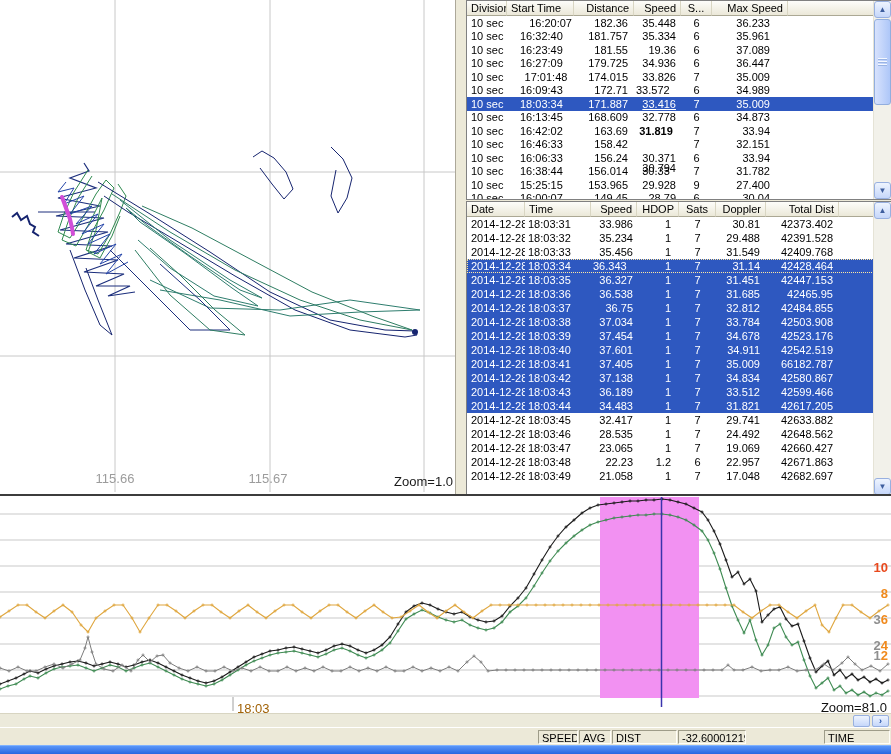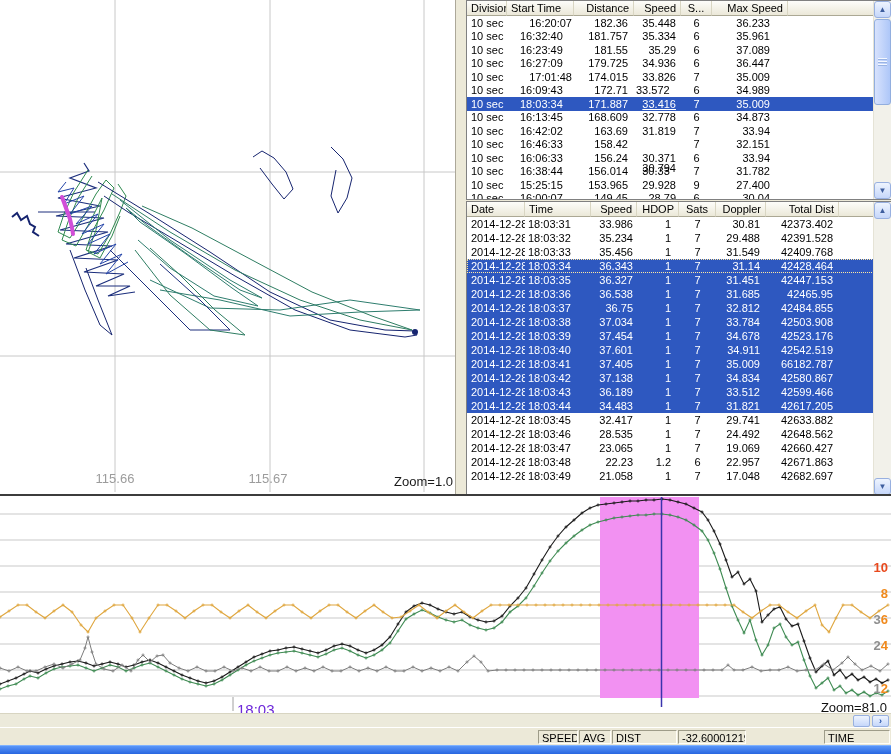--- a/index.html
+++ b/index.html
@@ -34,21 +34,21 @@
   .sb-up{top:0;} .sb-down{bottom:0;}
   .sthumb{position:absolute;left:0;width:17px;background:linear-gradient(90deg,#d7e2fd,#aec7f8);
         border:1px solid #92aede;border-radius:3px;box-sizing:border-box;}
   .grip{position:absolute;left:3px;right:3px;top:50%;height:8px;margin-top:-4px;
         background:repeating-linear-gradient(#f4f8ff 0 1px,#9ab4e4 1px 2px,transparent 2px 3px);}
 
   
   #chart-panel{left:0;top:494px;width:891px;height:219px;background:#fff;border-top:2px solid #3c3c3c;box-sizing:border-box;}
   #chart-svg{position:absolute;left:0;top:0;}
   .raxis{position:absolute;right:3px;width:34px;text-align:right;font-size:13px;font-weight:bold;line-height:13px;}
-  #chart-time{position:absolute;left:237px;top:205px;color:#6d28d9;font-size:15px;}
+  #chart-time{position:absolute;left:237px;top:205px;color:#a16207;font-size:13px;}
   #chart-zoom{position:absolute;right:4px;top:204px;color:#111;font-size:13px;}
 
   
   #scrollstrip{left:0;top:713px;width:891px;height:14px;background:#eceadb;border-top:1px solid #d8d5c2;}
   .ministrip-btn{position:absolute;top:1px;width:17px;height:12px;background:linear-gradient(#eef4fe,#c6d7fa);
         border:1px solid #98b0e0;border-radius:2px;box-sizing:border-box;color:#2450a8;font-size:9px;
         font-weight:bold;line-height:10px;text-align:center;}
   #statusbar{left:0;top:727px;width:891px;height:18px;background:#ece9d8;border-top:1px solid #fff;}
   .sfield{position:absolute;top:2px;height:14px;line-height:14px;padding-left:3px;box-sizing:border-box;
           border:1px solid;border-color:#9e9c89 #fffef8 #fffef8 #9e9c89;overflow:hidden;white-space:nowrap;}
@@ -113,35 +113,35 @@
           <div class="tcell" style="width: 67px; text-align: left; padding-left: 13px; padding-right: 2px; box-sizing: border-box;">16:32:40</div>
           <div class="tcell" style="width: 60px; text-align: right; padding-left: 2px; padding-right: 6px; box-sizing: border-box;">181.757</div>
           <div class="tcell" style="width: 47px; text-align: right; padding-left: 2px; padding-right: 5px; box-sizing: border-box;">35.334</div>
           <div class="tcell" style="width: 31px; text-align: center; padding-left: 2px; padding-right: 2px; box-sizing: border-box;">6</div>
           <div class="tcell" style="width: 76px; text-align: right; padding-left: 2px; padding-right: 18px; box-sizing: border-box;">35.961</div>
         </div>
         <div class="trow" style="height: 13.5px;">
           <div class="tcell" style="width: 40px; text-align: left; padding-left: 4px; padding-right: 2px; box-sizing: border-box;">10 sec</div>
           <div class="tcell" style="width: 67px; text-align: left; padding-left: 13px; padding-right: 2px; box-sizing: border-box;">16:23:49</div>
           <div class="tcell" style="width: 60px; text-align: right; padding-left: 2px; padding-right: 6px; box-sizing: border-box;">181.55</div>
-          <div class="tcell" style="width: 47px; text-align: right; padding-left: 2px; padding-right: 5px; box-sizing: border-box;">35.29</div>
+          <div class="tcell" style="width: 47px; text-align: right; padding-left: 2px; padding-right: 5px; box-sizing: border-box;">19.36</div>
           <div class="tcell" style="width: 31px; text-align: center; padding-left: 2px; padding-right: 2px; box-sizing: border-box;">6</div>
           <div class="tcell" style="width: 76px; text-align: right; padding-left: 2px; padding-right: 18px; box-sizing: border-box;">37.089</div>
         </div>
         <div class="trow" style="height: 13.5px;">
           <div class="tcell" style="width: 40px; text-align: left; padding-left: 4px; padding-right: 2px; box-sizing: border-box;">10 sec</div>
           <div class="tcell" style="width: 67px; text-align: left; padding-left: 13px; padding-right: 2px; box-sizing: border-box;">16:27:09</div>
           <div class="tcell" style="width: 60px; text-align: right; padding-left: 2px; padding-right: 6px; box-sizing: border-box;">179.725</div>
           <div class="tcell" style="width: 47px; text-align: right; padding-left: 2px; padding-right: 5px; box-sizing: border-box;">34.936</div>
           <div class="tcell" style="width: 31px; text-align: center; padding-left: 2px; padding-right: 2px; box-sizing: border-box;">6</div>
           <div class="tcell" style="width: 76px; text-align: right; padding-left: 2px; padding-right: 18px; box-sizing: border-box;">36.447</div>
         </div>
         <div class="trow" style="height: 13.5px;">
           <div class="tcell" style="width: 40px; text-align: left; padding-left: 4px; padding-right: 2px; box-sizing: border-box;">10 sec</div>
-          <div class="tcell" style="width: 67px; text-align: right; padding-left: 13px; padding-right: 2px; box-sizing: border-box;">17:01:48</div>
+          <div class="tcell" style="width: 67px; text-align: center; padding-left: 13px; padding-right: 2px; box-sizing: border-box;">17:01:48</div>
           <div class="tcell" style="width: 60px; text-align: right; padding-left: 2px; padding-right: 6px; box-sizing: border-box;">174.015</div>
           <div class="tcell" style="width: 47px; text-align: right; padding-left: 2px; padding-right: 5px; box-sizing: border-box;">33.826</div>
           <div class="tcell" style="width: 31px; text-align: center; padding-left: 2px; padding-right: 2px; box-sizing: border-box;">7</div>
           <div class="tcell" style="width: 76px; text-align: right; padding-left: 2px; padding-right: 18px; box-sizing: border-box;">35.009</div>
         </div>
         <div class="trow" style="height: 13.5px;">
           <div class="tcell" style="width: 40px; text-align: left; padding-left: 4px; padding-right: 2px; box-sizing: border-box;">10 sec</div>
           <div class="tcell" style="width: 67px; text-align: left; padding-left: 13px; padding-right: 2px; box-sizing: border-box;">16:09:43</div>
           <div class="tcell" style="width: 60px; text-align: right; padding-left: 2px; padding-right: 6px; box-sizing: border-box;">172.71</div>
           <div class="tcell" style="width: 47px; padding-left: 2px; padding-right: 5px; box-sizing: border-box;">33.572</div>
@@ -161,21 +161,21 @@
           <div class="tcell" style="width: 67px; text-align: left; padding-left: 13px; padding-right: 2px; box-sizing: border-box;">16:13:45</div>
           <div class="tcell" style="width: 60px; text-align: right; padding-left: 2px; padding-right: 6px; box-sizing: border-box;">168.609</div>
           <div class="tcell" style="width: 47px; text-align: right; padding-left: 2px; padding-right: 5px; box-sizing: border-box;">32.778</div>
           <div class="tcell" style="width: 31px; text-align: center; padding-left: 2px; padding-right: 2px; box-sizing: border-box;">6</div>
           <div class="tcell" style="width: 76px; text-align: right; padding-left: 2px; padding-right: 18px; box-sizing: border-box;">34.873</div>
         </div>
         <div class="trow" style="height: 13.5px;">
           <div class="tcell" style="width: 40px; text-align: left; padding-left: 4px; padding-right: 2px; box-sizing: border-box;">10 sec</div>
           <div class="tcell" style="width: 67px; text-align: left; padding-left: 13px; padding-right: 2px; box-sizing: border-box;">16:42:02</div>
           <div class="tcell" style="width: 60px; text-align: right; padding-left: 2px; padding-right: 6px; box-sizing: border-box;">163.69</div>
-          <div class="tcell" style="width: 47px; text-align: right; padding-left: 2px; padding-right: 5px; box-sizing: border-box;">31.819</div>
+          <div class="tcell" style="width: 47px; text-align: center; padding-left: 2px; padding-right: 5px; box-sizing: border-box; font-weight: bold;">31.819</div>
           <div class="tcell" style="width: 31px; text-align: center; padding-left: 2px; padding-right: 2px; box-sizing: border-box;">7</div>
           <div class="tcell" style="width: 76px; text-align: right; padding-left: 2px; padding-right: 18px; box-sizing: border-box;">33.94</div>
         </div>
         <div class="trow" style="height: 13.5px;">
           <div class="tcell" style="width: 40px; text-align: left; padding-left: 4px; padding-right: 2px; box-sizing: border-box;">10 sec</div>
           <div class="tcell" style="width: 67px; text-align: left; padding-left: 13px; padding-right: 2px; box-sizing: border-box;">16:46:33</div>
           <div class="tcell" style="width: 60px; text-align: right; padding-left: 2px; padding-right: 6px; box-sizing: border-box;">158.42</div>
           <div class="tcell" style="width: 47px; text-align: right; padding-left: 2px; padding-right: 5px; box-sizing: border-box; margin-top: 48px;">30.794</div>
           <div class="tcell" style="width: 31px; text-align: center; padding-left: 2px; padding-right: 2px; box-sizing: border-box;">7</div>
           <div class="tcell" style="width: 76px; text-align: right; padding-left: 2px; padding-right: 18px; box-sizing: border-box;">32.151</div>
@@ -257,21 +257,21 @@
           <div class="tcell" style="width: 66px; text-align: left; padding-left: 3px; padding-right: 2px; box-sizing: border-box;">18:03:33</div>
           <div class="tcell" style="width: 46px; text-align: right; padding-left: 2px; padding-right: 4px; box-sizing: border-box;">35.456</div>
           <div class="tcell" style="width: 42px; text-align: right; padding-left: 2px; padding-right: 8px; box-sizing: border-box;">1</div>
           <div class="tcell" style="width: 37px; text-align: center; padding-left: 2px; padding-right: 2px; box-sizing: border-box;">7</div>
           <div class="tcell" style="width: 50px; text-align: right; padding-left: 2px; padding-right: 6px; box-sizing: border-box;">31.549</div>
           <div class="tcell" style="width: 73px; text-align: right; padding-left: 2px; padding-right: 6px; box-sizing: border-box;">42409.768</div>
         </div>
         <div class="trow sel focus" style="height: 14px;">
           <div class="tcell" style="width: 58px; text-align: left; padding-left: 4px; padding-right: 2px; box-sizing: border-box;">2014-12-28</div>
           <div class="tcell" style="width: 66px; text-align: left; padding-left: 3px; padding-right: 2px; box-sizing: border-box;">18:03:34</div>
-          <div class="tcell" style="width: 46px; text-align: right; padding-left: 2px; padding-right: 4px; box-sizing: border-box;">36.343</div>
+          <div class="tcell" style="width: 46px; padding-left: 2px; padding-right: 4px; box-sizing: border-box;">36.343</div>
           <div class="tcell" style="width: 42px; text-align: right; padding-left: 2px; padding-right: 8px; box-sizing: border-box;">1</div>
           <div class="tcell" style="width: 37px; text-align: center; padding-left: 2px; padding-right: 2px; box-sizing: border-box;">7</div>
           <div class="tcell" style="width: 50px; text-align: right; padding-left: 2px; padding-right: 6px; box-sizing: border-box;">31.14</div>
           <div class="tcell" style="width: 73px; text-align: right; padding-left: 2px; padding-right: 6px; box-sizing: border-box;">42428.464</div>
         </div>
         <div class="trow sel" style="height: 14px;">
           <div class="tcell" style="width: 58px; text-align: left; padding-left: 4px; padding-right: 2px; box-sizing: border-box;">2014-12-28</div>
           <div class="tcell" style="width: 66px; text-align: left; padding-left: 3px; padding-right: 2px; box-sizing: border-box;">18:03:35</div>
           <div class="tcell" style="width: 46px; text-align: right; padding-left: 2px; padding-right: 4px; box-sizing: border-box;">36.327</div>
           <div class="tcell" style="width: 42px; text-align: right; padding-left: 2px; padding-right: 8px; box-sizing: border-box;">1</div>
@@ -432,21 +432,21 @@
         <polyline points="0,668 9,671 18,667 27,671 36,671 45,667 54,664 63,668 72,664 80,660 85,648 88,637 92,652 96,664 104,669 113,671 122,665 131,671 138,660 143,655 150,662 157,656 163,655 170,663 179,668 188,671 197,667 206,671 215,671 224,667 233,671 242,668 251,671 260,667 269,671 278,671 287,667 296,671 305,668 314,671 323,667 332,671 341,671 350,667 359,671 368,668 377,671 386,667 395,671 404,671 413,667 422,671 431,668 440,671 449,667 458,671 467,662 474,656 481,662 488,671 497,670 506,670 515,670 524,670 533,670 542,670 551,670 560,670 569,670 578,670 587,670 596,670 605,670 614,670 623,670 632,670 641,670 650,670 659,670 668,670 677,670 686,670 695,670 704,670 713,670 722,670 728,665 734,670 743,670 752,667 761,671 770,670 779,670 788,667 797,671 806,670 815,670 824,664 833,670 842,663 848,657 855,664 862,670 871,666 880,671 888,664" fill="none" stroke="#7d7d7d" stroke-width="1"></polyline>
         <path d="M-1.6 668h3.2M0 666.4v3.2M7.4 671h3.2M9 669.4v3.2M16.4 667h3.2M18 665.4v3.2M25.4 671h3.2M27 669.4v3.2M34.4 671h3.2M36 669.4v3.2M43.4 667h3.2M45 665.4v3.2M52.4 664h3.2M54 662.4v3.2M61.4 668h3.2M63 666.4v3.2M70.4 664h3.2M72 662.4v3.2M78.4 660h3.2M80 658.4v3.2M83.4 648h3.2M85 646.4v3.2M86.4 637h3.2M88 635.4v3.2M90.4 652h3.2M92 650.4v3.2M94.4 664h3.2M96 662.4v3.2M102.4 669h3.2M104 667.4v3.2M111.4 671h3.2M113 669.4v3.2M120.4 665h3.2M122 663.4v3.2M129.4 671h3.2M131 669.4v3.2M136.4 660h3.2M138 658.4v3.2M141.4 655h3.2M143 653.4v3.2M148.4 662h3.2M150 660.4v3.2M155.4 656h3.2M157 654.4v3.2M161.4 655h3.2M163 653.4v3.2M168.4 663h3.2M170 661.4v3.2M177.4 668h3.2M179 666.4v3.2M186.4 671h3.2M188 669.4v3.2M195.4 667h3.2M197 665.4v3.2M204.4 671h3.2M206 669.4v3.2M213.4 671h3.2M215 669.4v3.2M222.4 667h3.2M224 665.4v3.2M231.4 671h3.2M233 669.4v3.2M240.4 668h3.2M242 666.4v3.2M249.4 671h3.2M251 669.4v3.2M258.4 667h3.2M260 665.4v3.2M267.4 671h3.2M269 669.4v3.2M276.4 671h3.2M278 669.4v3.2M285.4 667h3.2M287 665.4v3.2M294.4 671h3.2M296 669.4v3.2M303.4 668h3.2M305 666.4v3.2M312.4 671h3.2M314 669.4v3.2M321.4 667h3.2M323 665.4v3.2M330.4 671h3.2M332 669.4v3.2M339.4 671h3.2M341 669.4v3.2M348.4 667h3.2M350 665.4v3.2M357.4 671h3.2M359 669.4v3.2M366.4 668h3.2M368 666.4v3.2M375.4 671h3.2M377 669.4v3.2M384.4 667h3.2M386 665.4v3.2M393.4 671h3.2M395 669.4v3.2M402.4 671h3.2M404 669.4v3.2M411.4 667h3.2M413 665.4v3.2M420.4 671h3.2M422 669.4v3.2M429.4 668h3.2M431 666.4v3.2M438.4 671h3.2M440 669.4v3.2M447.4 667h3.2M449 665.4v3.2M456.4 671h3.2M458 669.4v3.2M465.4 662h3.2M467 660.4v3.2M472.4 656h3.2M474 654.4v3.2M479.4 662h3.2M481 660.4v3.2M486.4 671h3.2M488 669.4v3.2M495.4 670h3.2M497 668.4v3.2M504.4 670h3.2M506 668.4v3.2M513.4 670h3.2M515 668.4v3.2M522.4 670h3.2M524 668.4v3.2M531.4 670h3.2M533 668.4v3.2M540.4 670h3.2M542 668.4v3.2M549.4 670h3.2M551 668.4v3.2M558.4 670h3.2M560 668.4v3.2M567.4 670h3.2M569 668.4v3.2M576.4 670h3.2M578 668.4v3.2M585.4 670h3.2M587 668.4v3.2M594.4 670h3.2M596 668.4v3.2M603.4 670h3.2M605 668.4v3.2M612.4 670h3.2M614 668.4v3.2M621.4 670h3.2M623 668.4v3.2M630.4 670h3.2M632 668.4v3.2M639.4 670h3.2M641 668.4v3.2M648.4 670h3.2M650 668.4v3.2M657.4 670h3.2M659 668.4v3.2M666.4 670h3.2M668 668.4v3.2M675.4 670h3.2M677 668.4v3.2M684.4 670h3.2M686 668.4v3.2M693.4 670h3.2M695 668.4v3.2M702.4 670h3.2M704 668.4v3.2M711.4 670h3.2M713 668.4v3.2M720.4 670h3.2M722 668.4v3.2M726.4 665h3.2M728 663.4v3.2M732.4 670h3.2M734 668.4v3.2M741.4 670h3.2M743 668.4v3.2M750.4 667h3.2M752 665.4v3.2M759.4 671h3.2M761 669.4v3.2M768.4 670h3.2M770 668.4v3.2M777.4 670h3.2M779 668.4v3.2M786.4 667h3.2M788 665.4v3.2M795.4 671h3.2M797 669.4v3.2M804.4 670h3.2M806 668.4v3.2M813.4 670h3.2M815 668.4v3.2M822.4 664h3.2M824 662.4v3.2M831.4 670h3.2M833 668.4v3.2M840.4 663h3.2M842 661.4v3.2M846.4 657h3.2M848 655.4v3.2M853.4 664h3.2M855 662.4v3.2M860.4 670h3.2M862 668.4v3.2M869.4 666h3.2M871 664.4v3.2M878.4 671h3.2M880 669.4v3.2M886.4 664h3.2M888 662.4v3.2" stroke="#7d7d7d" stroke-width="0.8" fill="none"></path>
         <line x1="661.5" y1="497" x2="661.5" y2="707" stroke="#3a34ad" stroke-width="1.5"></line>
         <line x1="233" y1="697" x2="233" y2="711" stroke="#a0a0a0" stroke-width="1"></line>
       </svg>
     <div id="raxis-wrap">
         <div class="raxis" style="top: 65px;"><span style="color: rgb(232, 73, 29);">10</span></div>
         <div class="raxis" style="top: 91px;"><span style="color: rgb(240, 138, 29);">8</span></div>
         <div class="raxis" style="top: 117px;"><span style="color: rgb(143, 143, 143);">3</span><span style="color: rgb(240, 138, 29);">6</span></div>
         <div class="raxis" style="top: 143px;"><span style="color: rgb(143, 143, 143);">2</span><span style="color: rgb(240, 138, 29);">4</span></div>
-        <div class="raxis" style="top: 186px;"><span style="color: rgb(143, 143, 143);">1</span><span style="color: rgb(240, 138, 29);">2</span></div>
+        <div class="raxis" style="top: 153px;"><span style="color: rgb(143, 143, 143);">1</span><span style="color: rgb(240, 138, 29);">2</span></div>
       </div>
     <div id="chart-time">18:03</div>
     <div id="chart-zoom">Zoom=81.0</div>
   </div>
 
   <div id="scrollstrip" class="abs">
     <div class="ministrip-btn" style="right:21px;"></div>
     <div class="ministrip-btn" style="right:2px;">›</div>
   </div>
 

